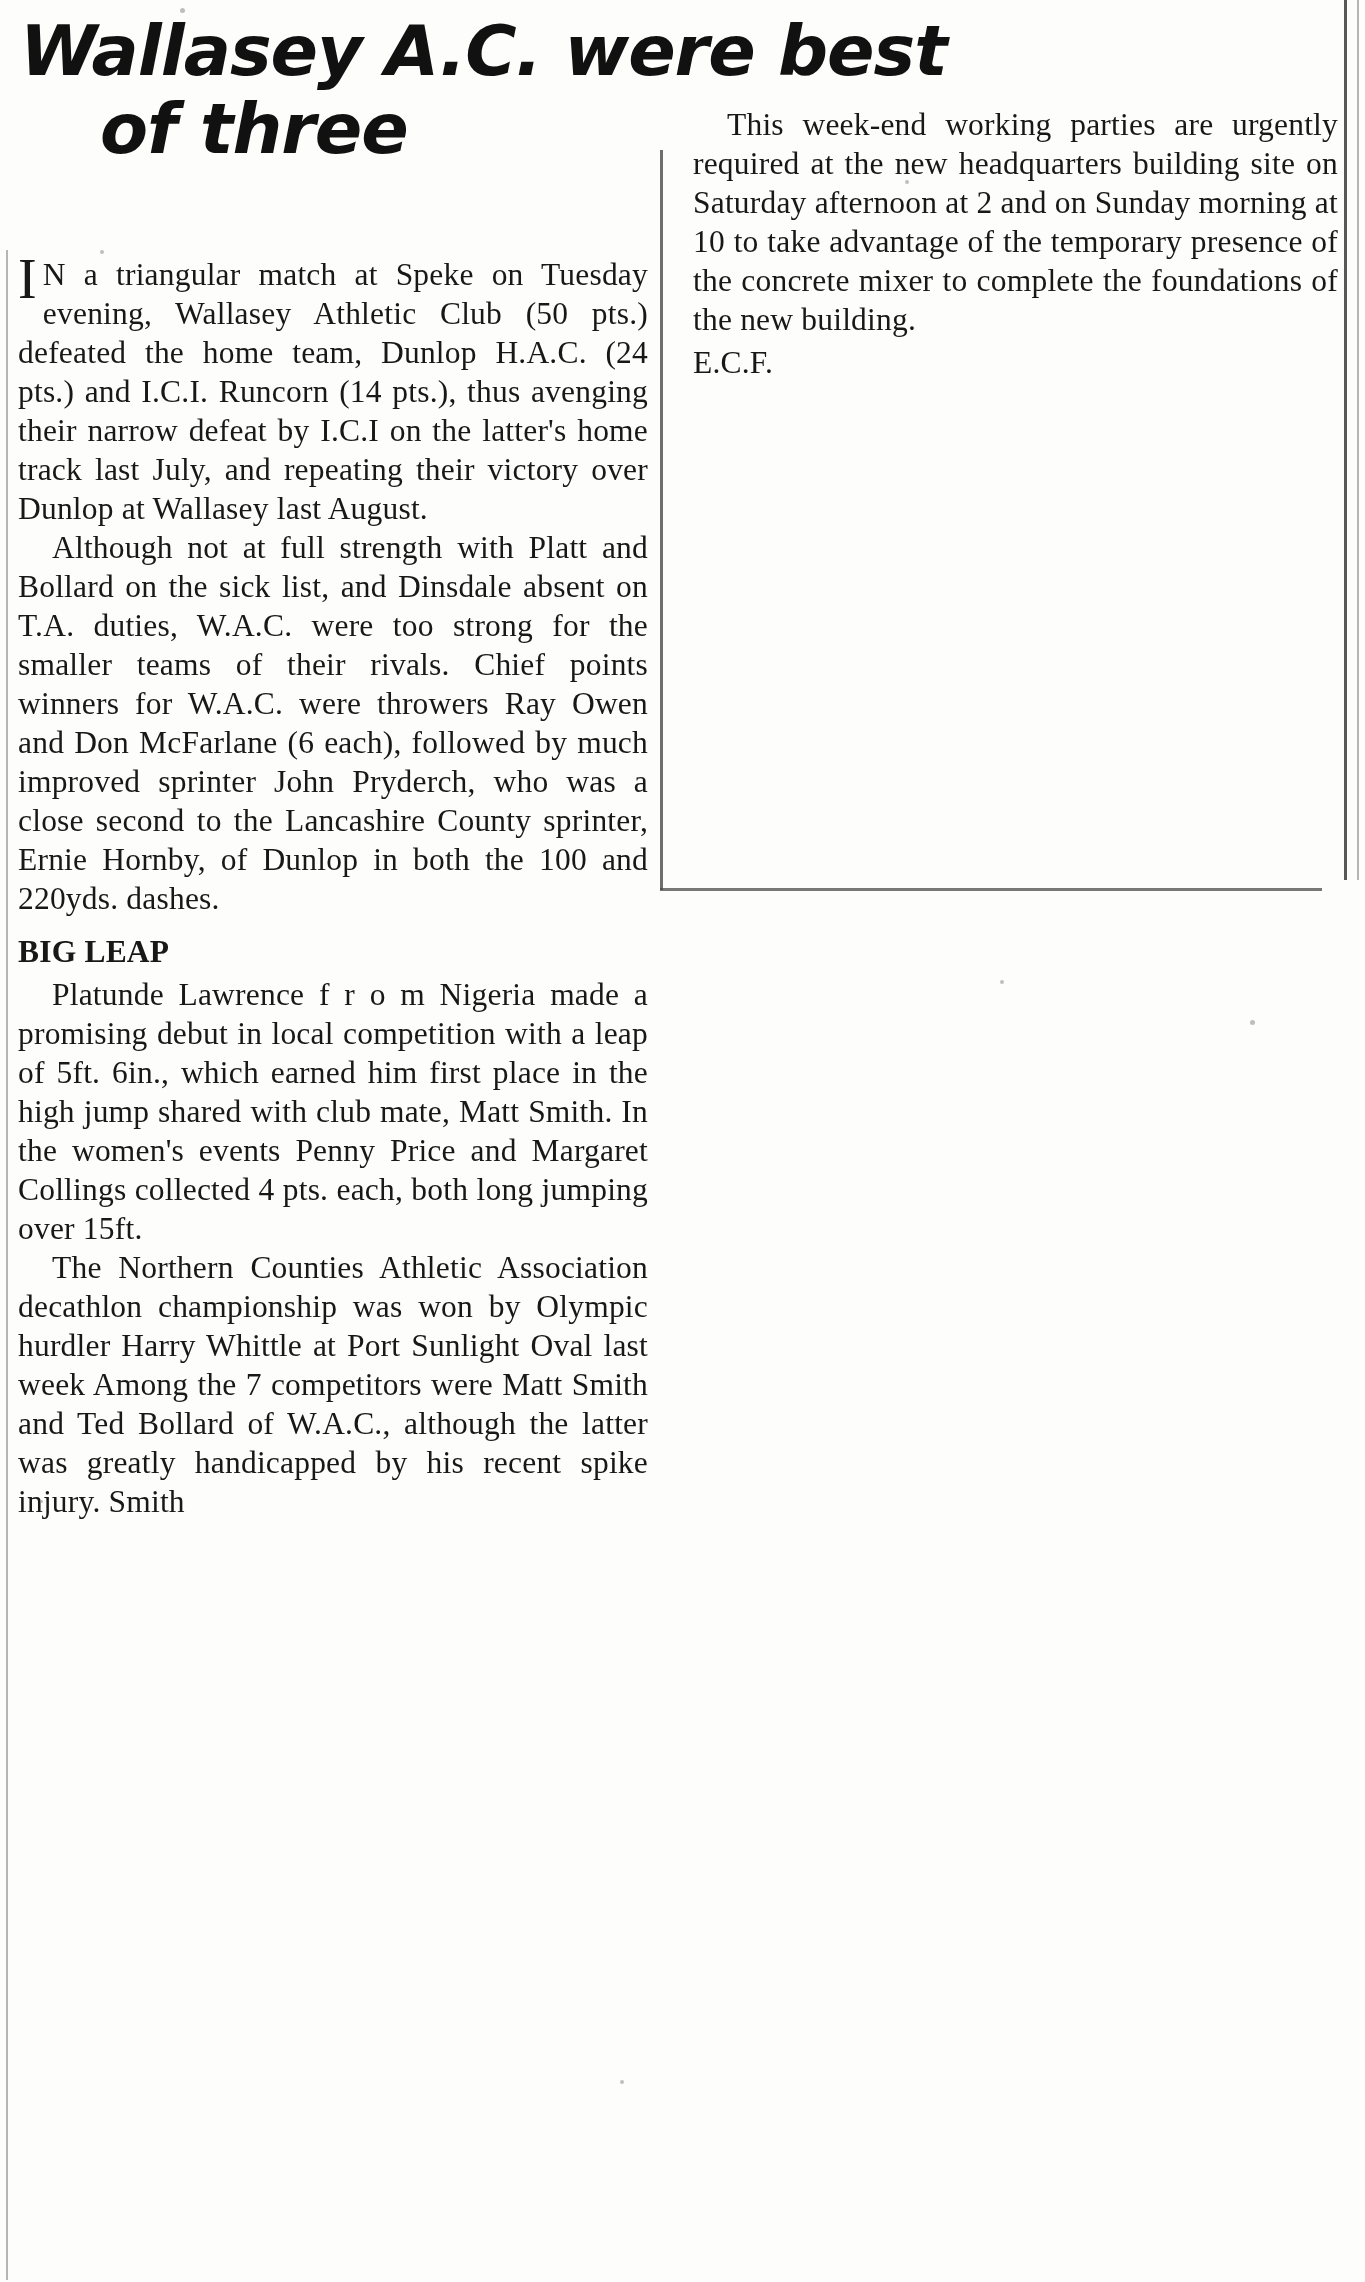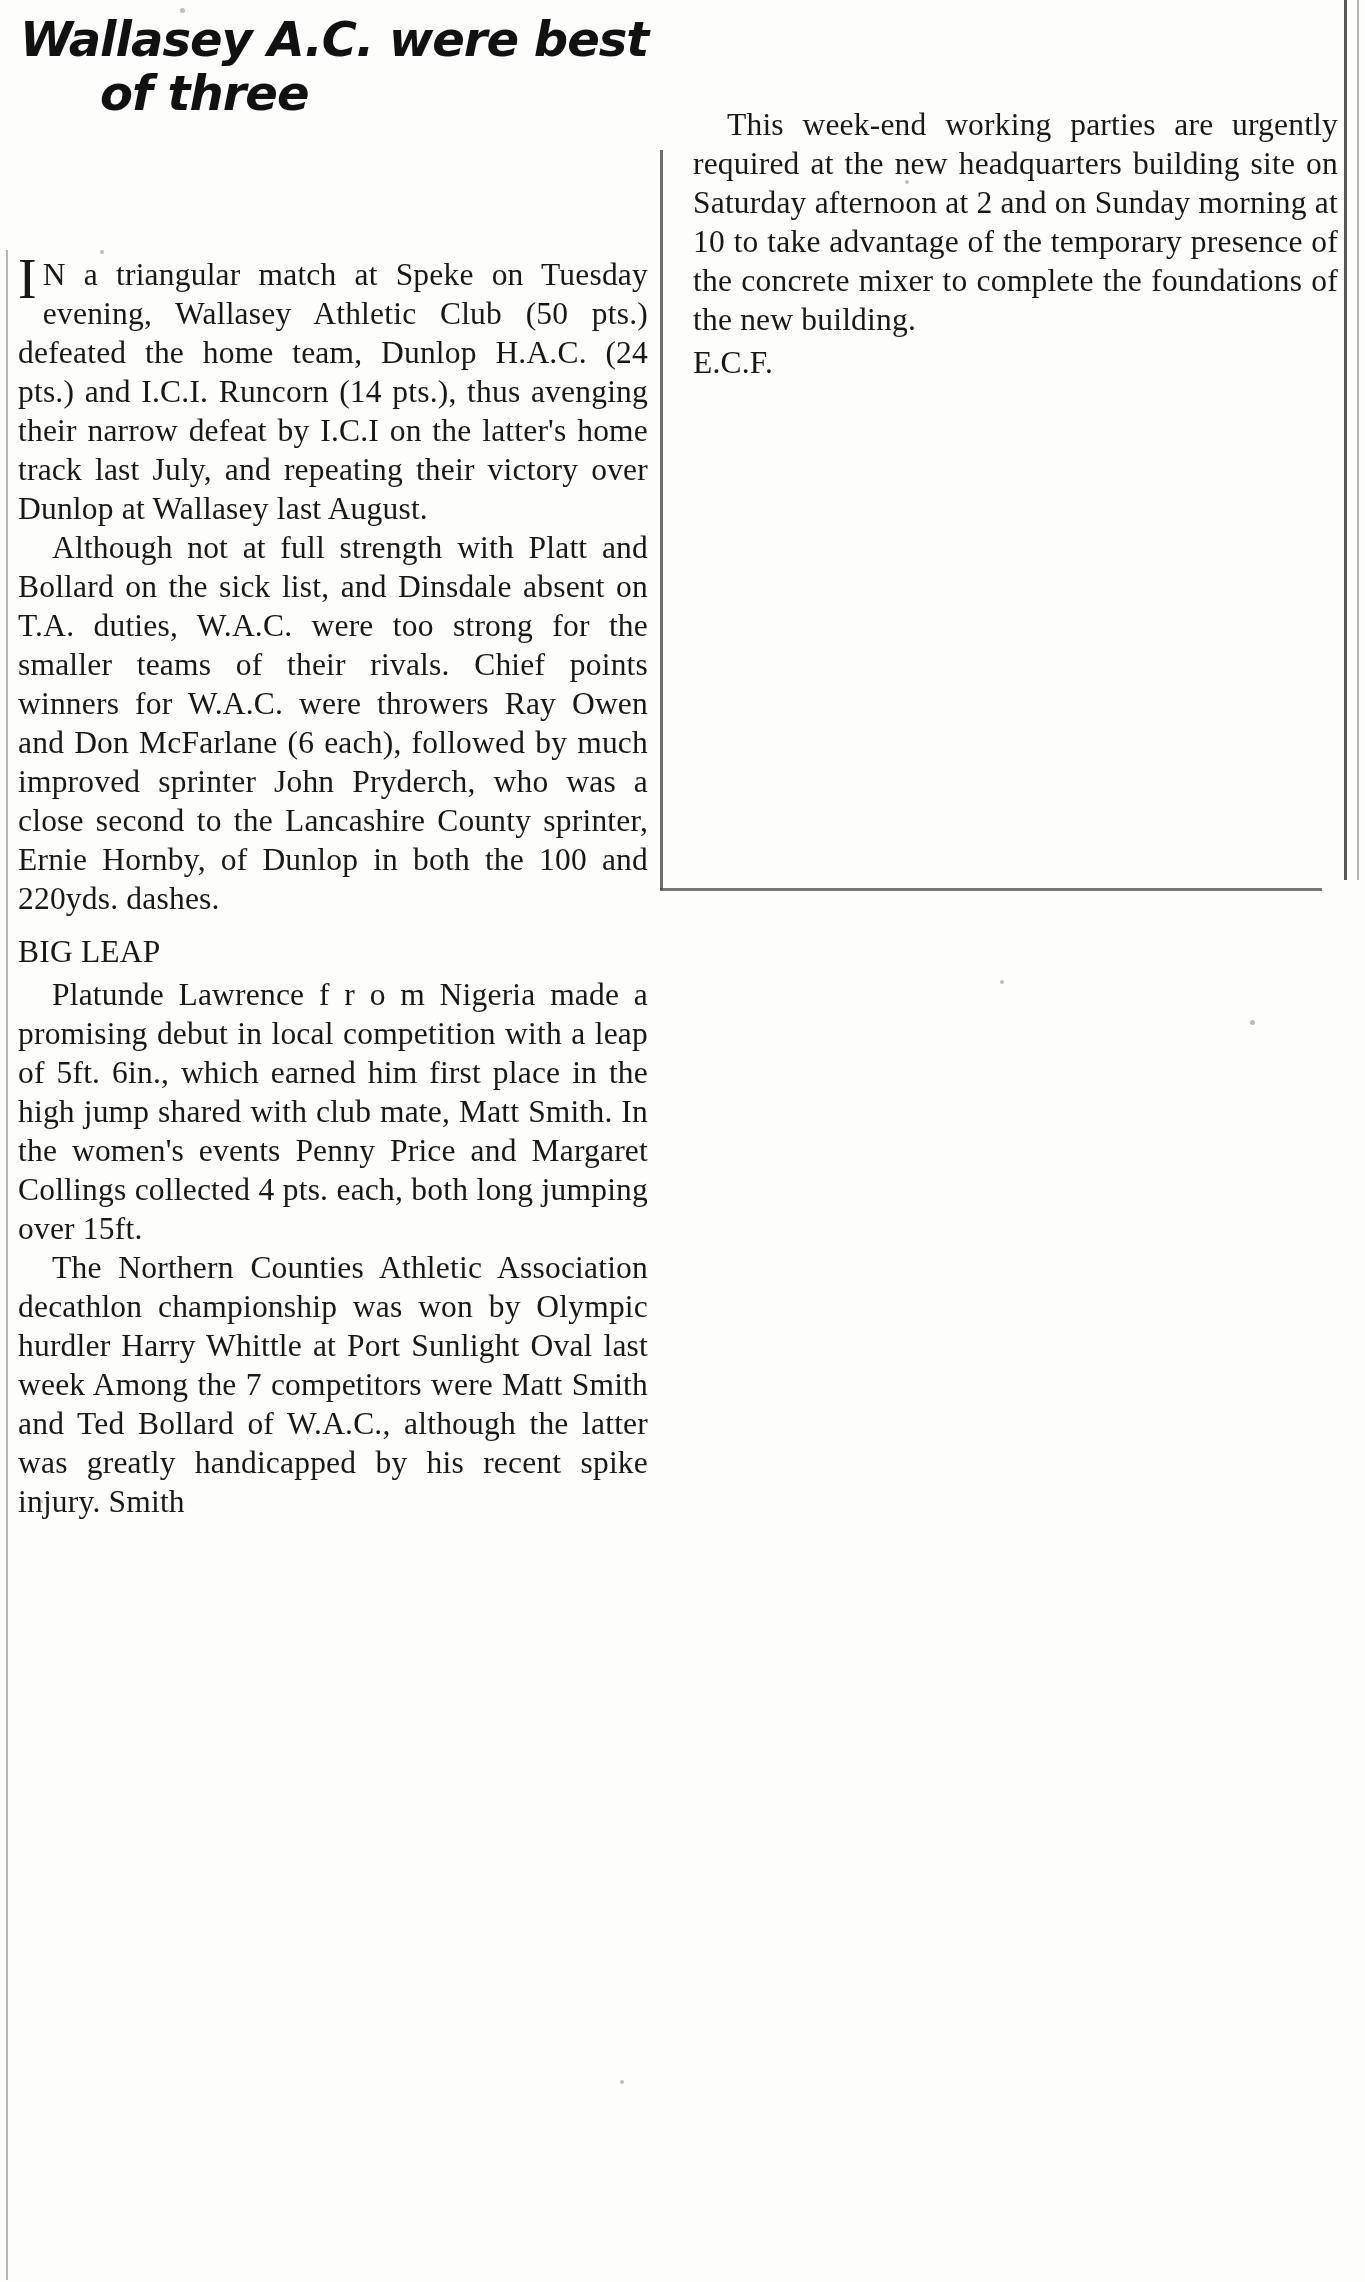--- a/index.html
+++ b/index.html
@@ -71,21 +71,21 @@
     opacity: .75;
   }
   .headline {
     position: absolute;
     left: 20px;
     top: 14px;
     width: 1300px;
     font-family: "DejaVu Sans", sans-serif;
     font-weight: 700;
     font-style: italic;
-    font-size: 48px;
+    font-size: 70px;
     line-height: 1.08;
     letter-spacing: -1px;
     color: #111;
   }
   .headline .line2 {
     display: block;
     margin-left: 80px;
     margin-top: 2px;
   }
   .columns {
@@ -121,21 +121,21 @@
     font-size: 56px;
     line-height: 44px;
     padding-right: 6px;
     padding-top: 2px;
     font-family: "Liberation Serif", serif;
   }
   .subhead {
     margin: 14px 0 4px 0 !important;
     text-align: left;
     font-family: "DejaVu Sans", sans-serif;
-    font-weight: 400;
+    font-weight: 700;
     font-size: 31px;
     letter-spacing: 1px;
     color: #111;
   }
   .signoff {
     text-align: right;
     margin-top: 4px !important;
     letter-spacing: 1px;
   }
   .specks span {

